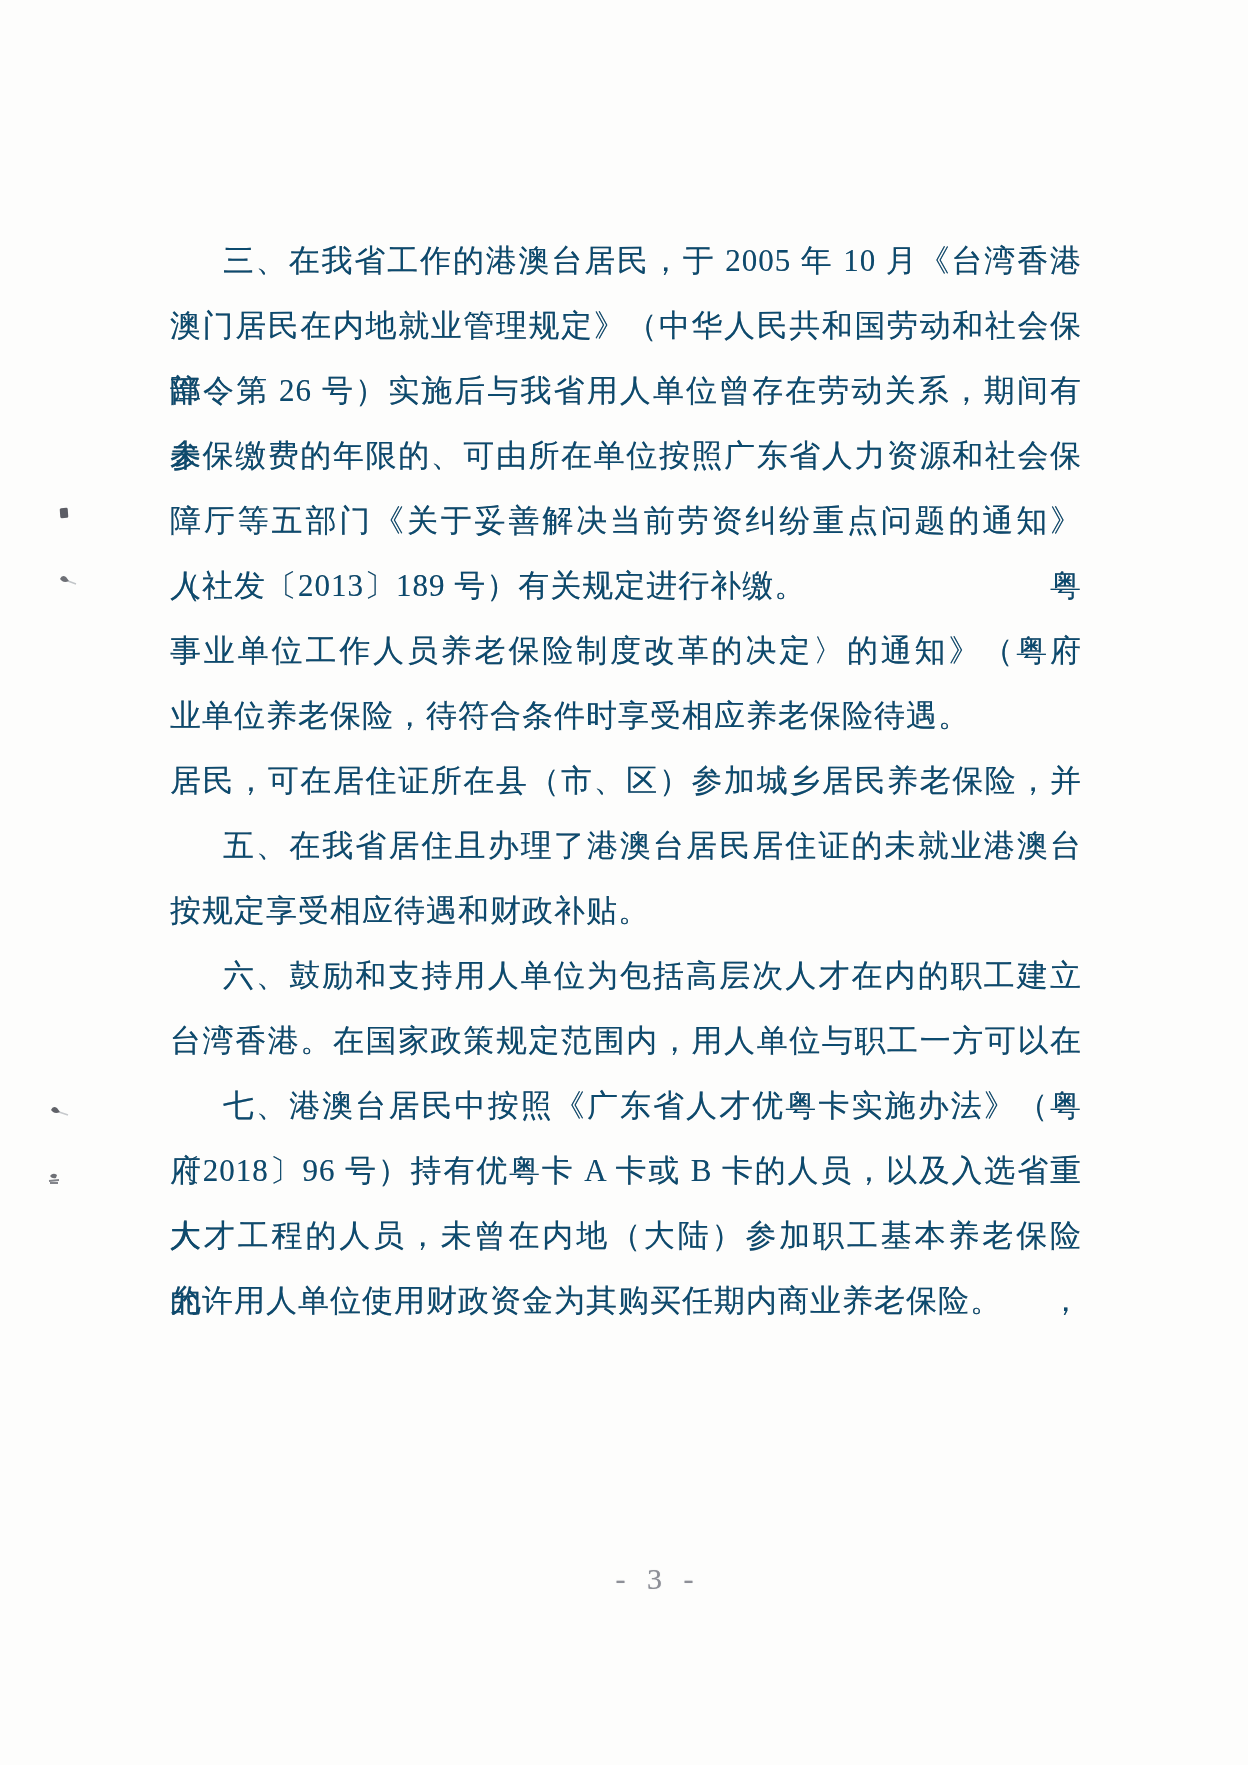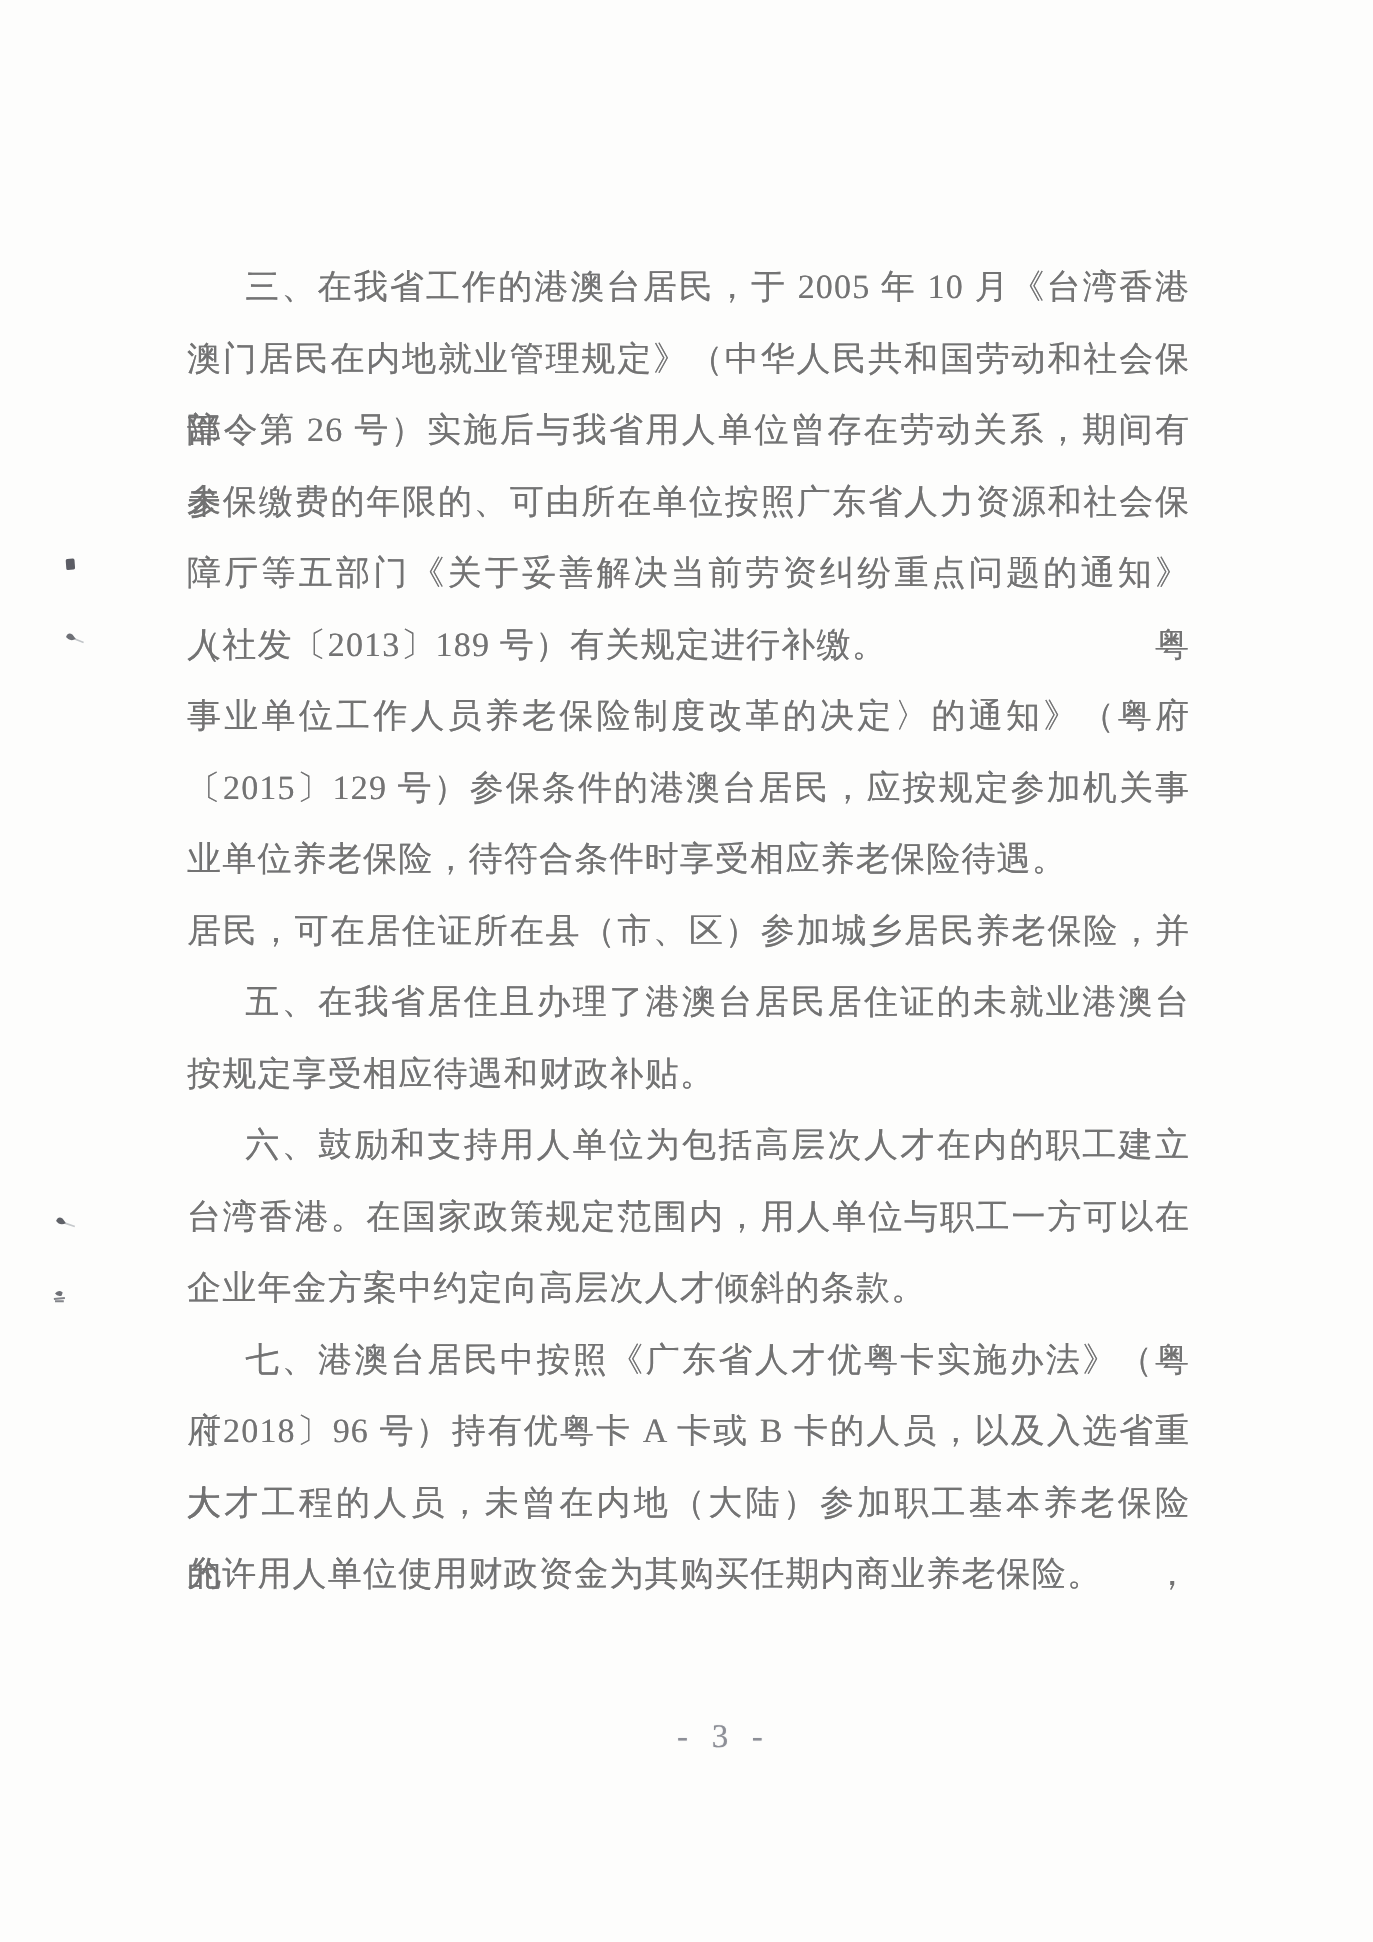--- a/index.html
+++ b/index.html
@@ -14,21 +14,21 @@
     margin: 0 auto;
     background: #fdfdfc;
     overflow: hidden;
     font-family: "Liberation Serif", "DejaVu Serif", serif;
   }
   .text-block {
     position: absolute;
     left: 170px;
     top: 228px;
     width: 912px;
-    color: #737373;
+    color: #0c4a6e;
     font-size: 31px;
     letter-spacing: 1px;
     text-shadow: 0 0 0.6px rgba(78, 80, 90, 0.55);
   }
   .para {
     margin: 0;
     padding: 0;
   }
   .line {
     height: 65px;
@@ -71,34 +71,32 @@
       <div class="line indent fill">三、在我省工作的港澳台居民，于 2005 年 10 月《台湾香港</div>
       <div class="line fill">澳门居民在内地就业管理规定》（中华人民共和国劳动和社会保障</div>
       <div class="line fill">部令第 26 号）实施后与我省用人单位曾存在劳动关系，期间有未</div>
       <div class="line fill">参保缴费的年限的、可由所在单位按照广东省人力资源和社会保</div>
       <div class="line fill">障厅等五部门《关于妥善解决当前劳资纠纷重点问题的通知》（粤</div>
       <div class="line">人社发〔2013〕189 号）有关规定进行补缴。</div>
     </div>
 
     <div class="para">
       <div class="line fill">事业单位工作人员养老保险制度改革的决定〉的通知》（粤府</div>
-      <div class="line fill">〔2015〕129 号）参保条件的港澳台居民，应按规定参加机关事</div>
       <div class="line">业单位养老保险，待符合条件时享受相应养老保险待遇。</div>
     </div>
 
     <div class="para">
       <div class="line fill">居民，可在居住证所在县（市、区）参加城乡居民养老保险，并</div>
       <div class="line indent fill">五、在我省居住且办理了港澳台居民居住证的未就业港澳台</div>
       <div class="line">按规定享受相应待遇和财政补贴。</div>
     </div>
 
     <div class="para">
       <div class="line indent fill">六、鼓励和支持用人单位为包括高层次人才在内的职工建立</div>
       <div class="line fill">台湾香港。在国家政策规定范围内，用人单位与职工一方可以在</div>
-      <div class="line">企业年金方案中约定向高层次人才倾斜的条款。</div>
     </div>
 
     <div class="para">
       <div class="line indent fill">七、港澳台居民中按照《广东省人才优粤卡实施办法》（粤府</div>
       <div class="line fill">〔2018〕96 号）持有优粤卡 A 卡或 B 卡的人员，以及入选省重大</div>
       <div class="line fill">人才工程的人员，未曾在内地（大陆）参加职工基本养老保险的，</div>
       <div class="line">允许用人单位使用财政资金为其购买任期内商业养老保险。</div>
     </div>
 
   </div>

